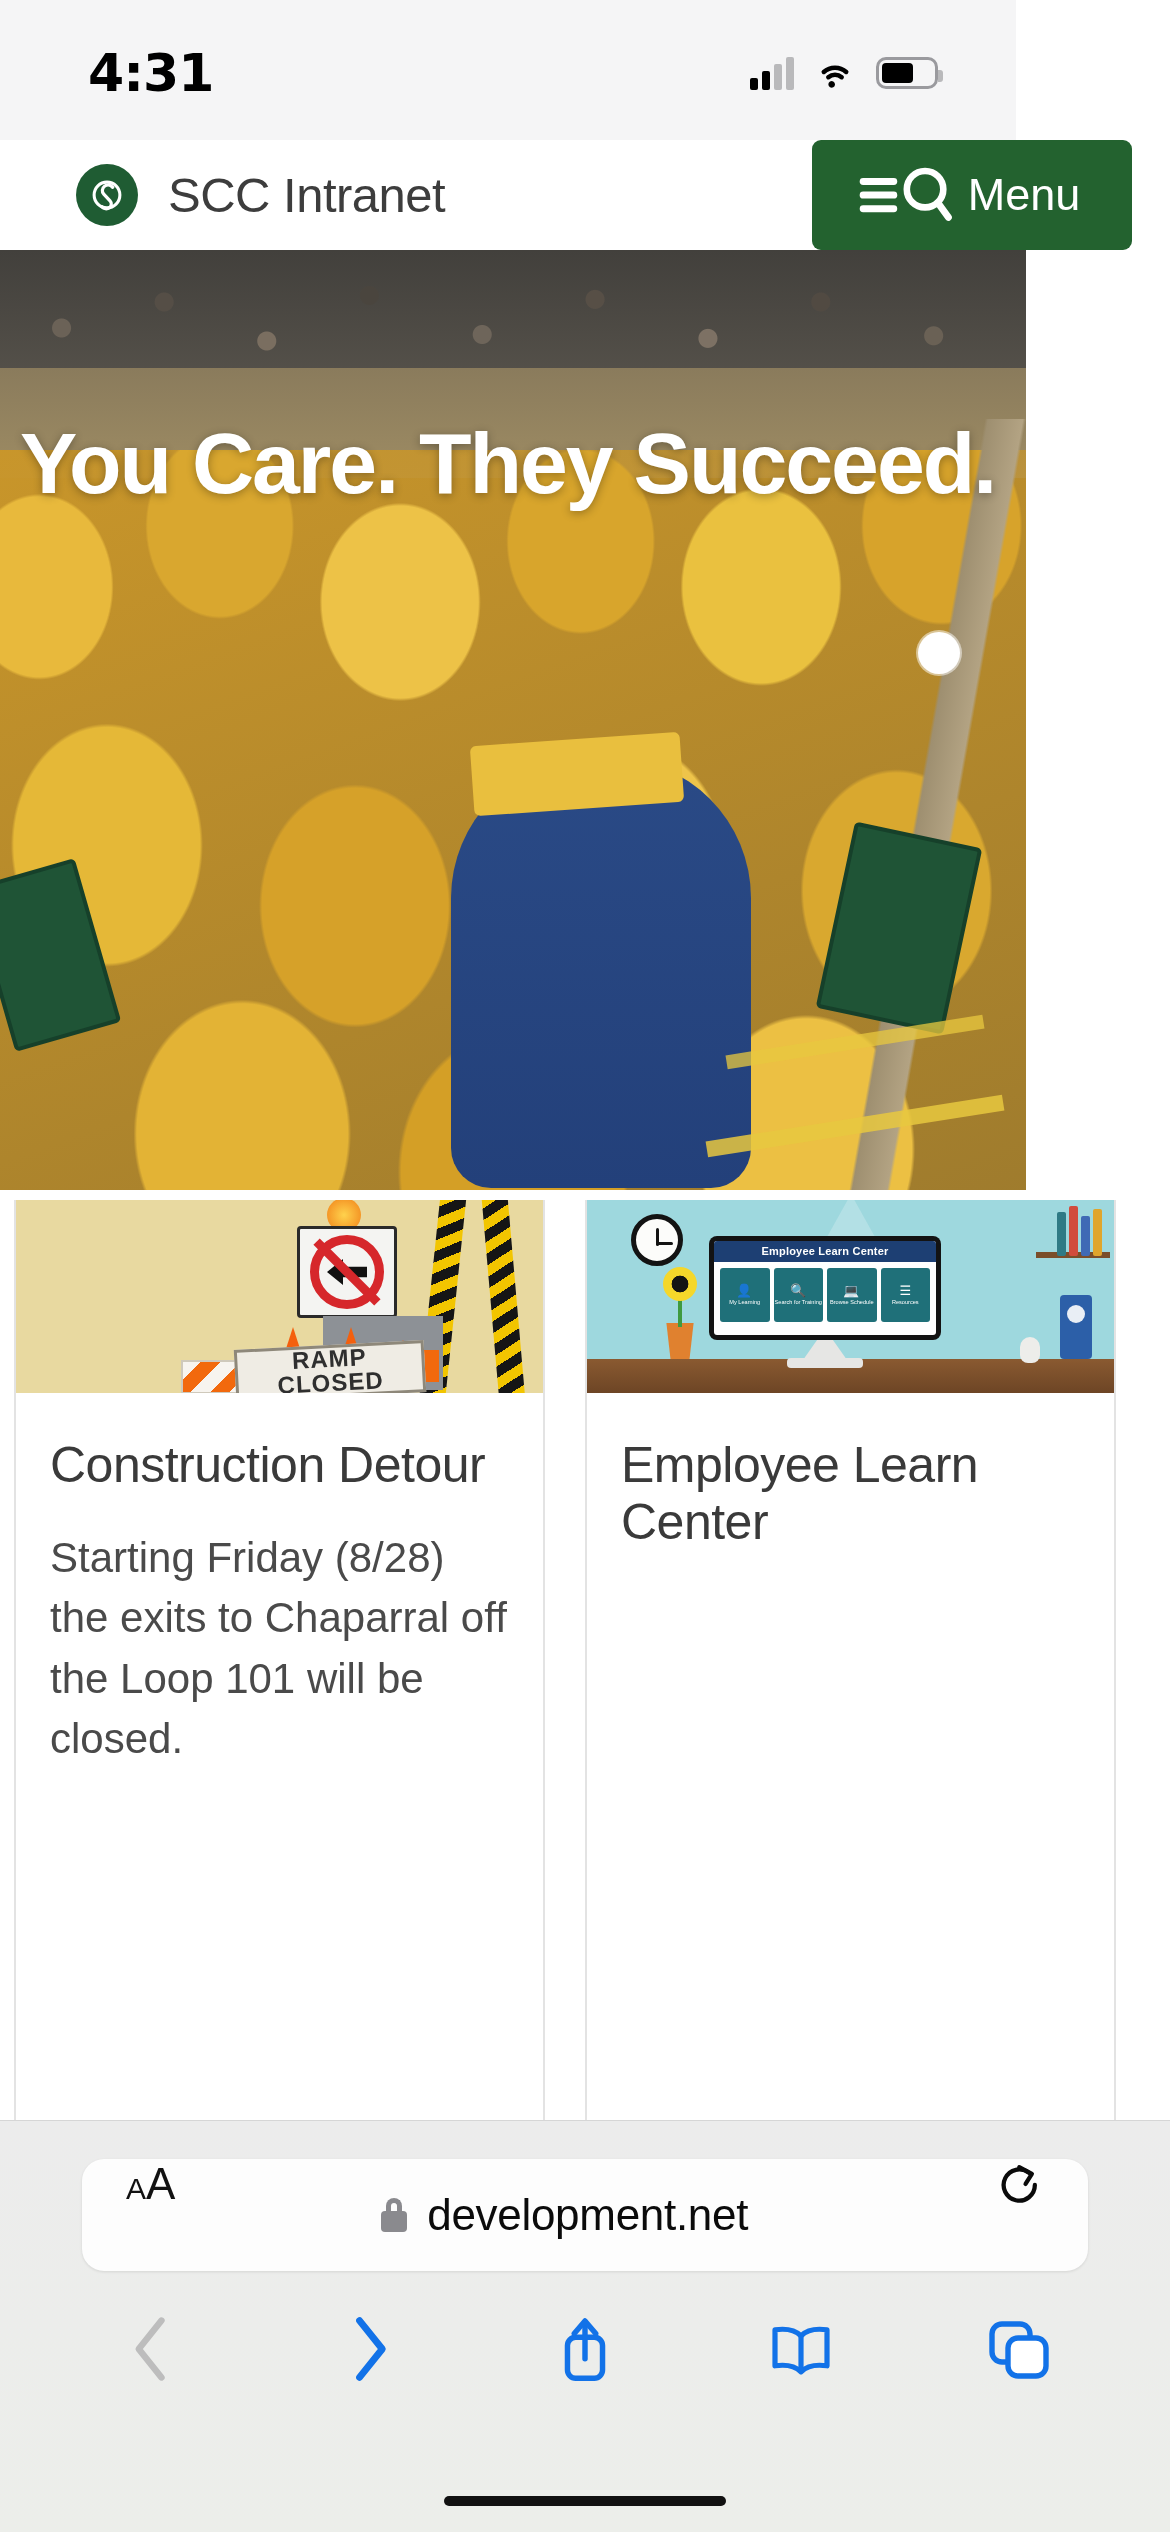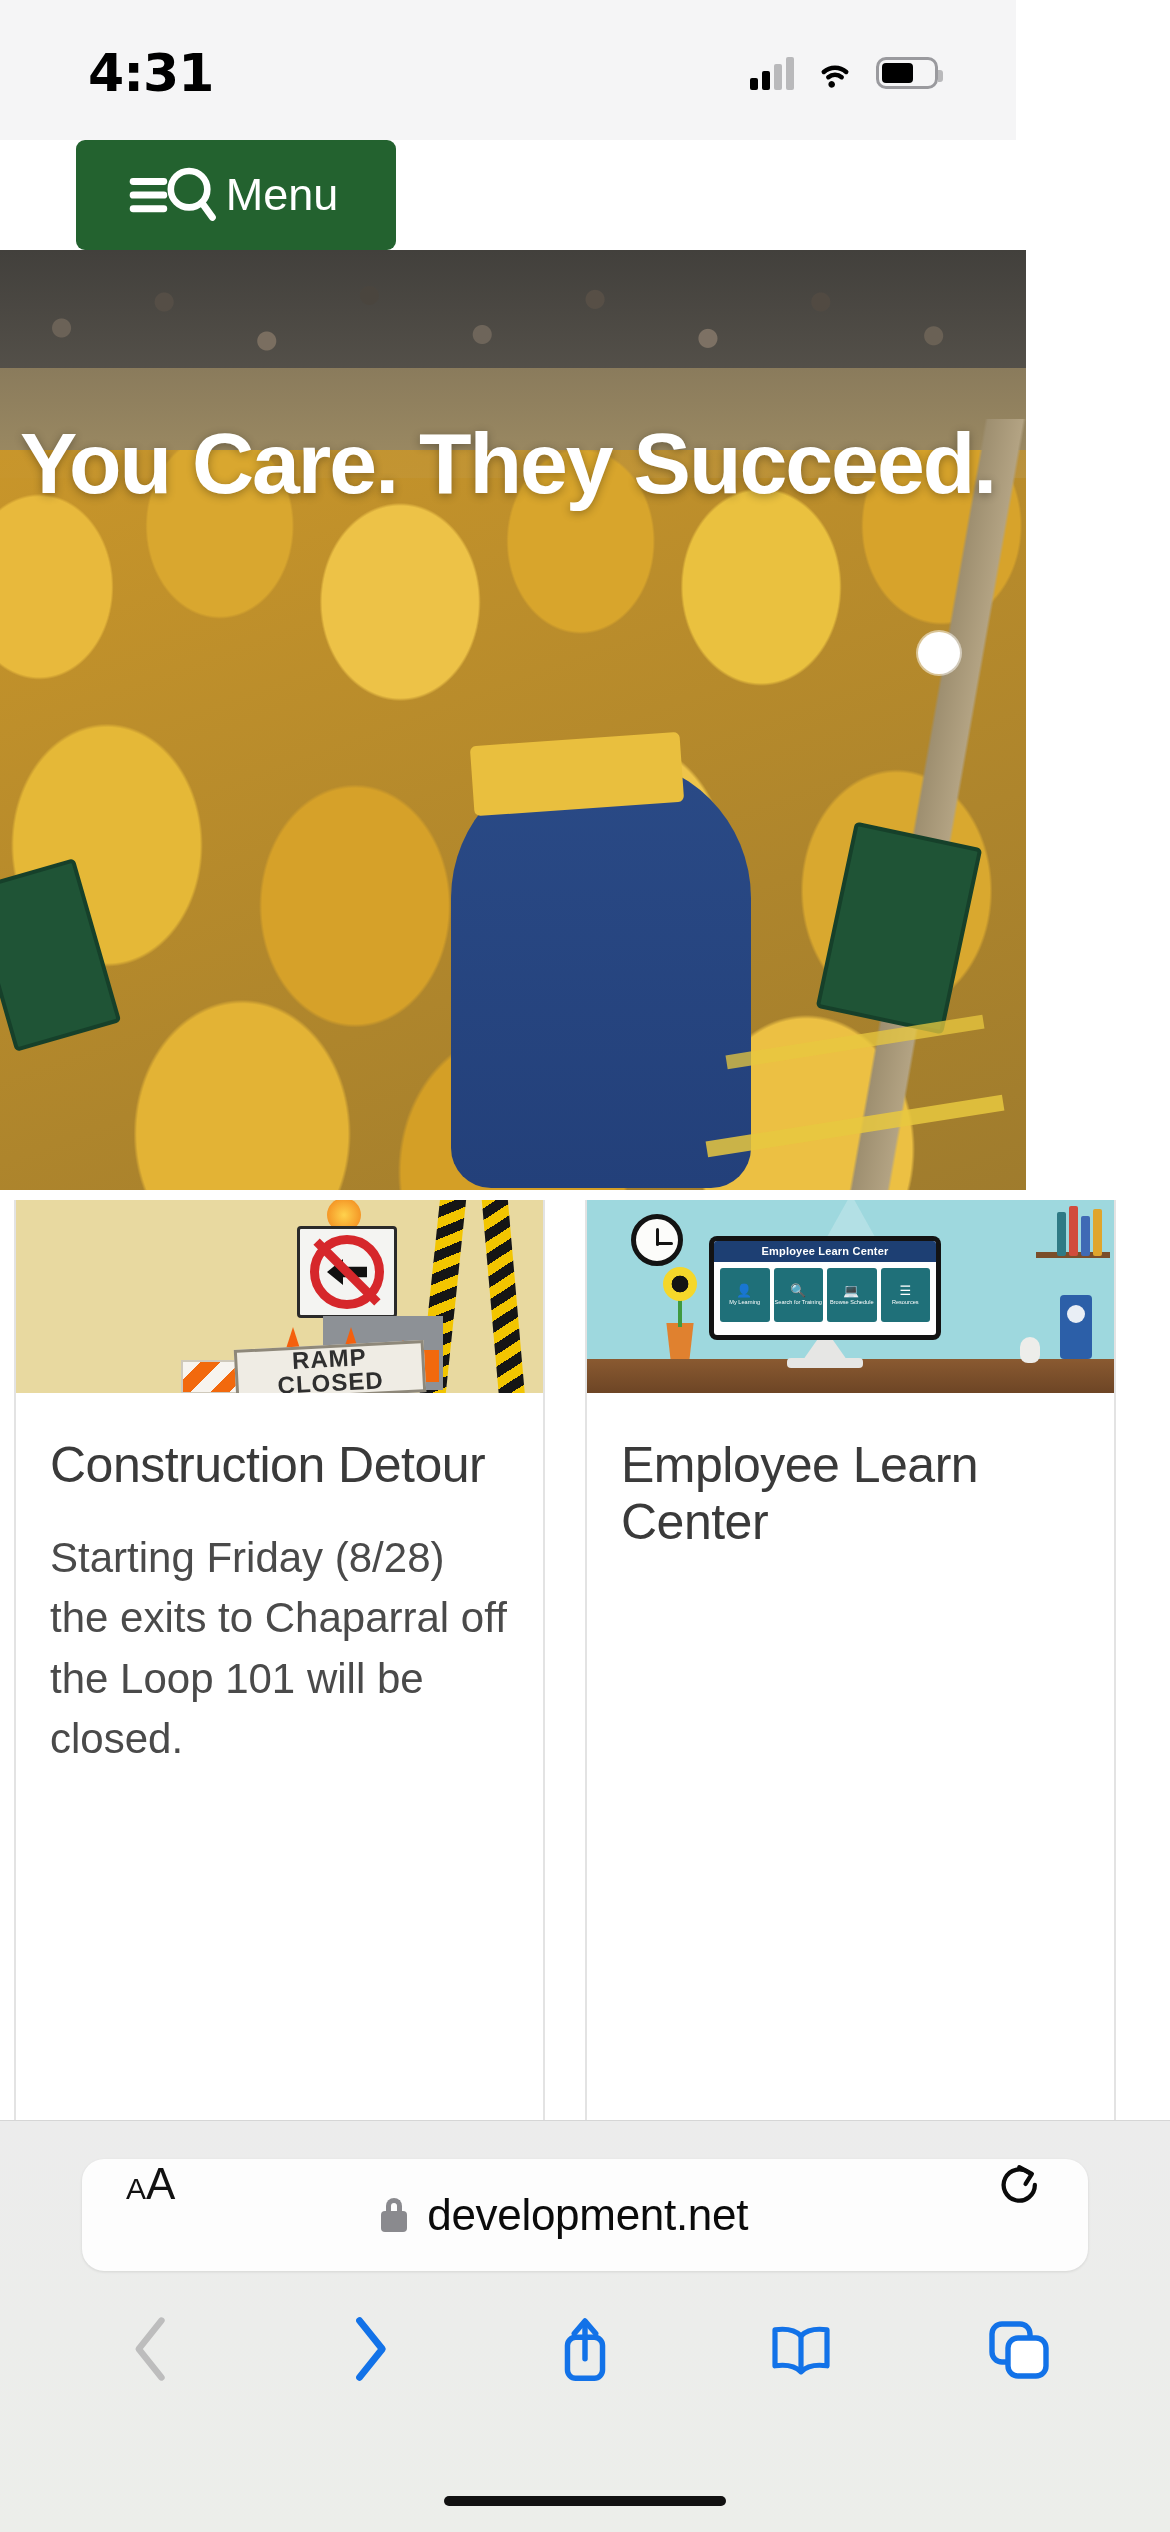--- a/index.html
+++ b/index.html
@@ -52,21 +52,21 @@
   .logo-circle{
     width:62px; height:62px; border-radius:50%; background:#1f5c33;
     display:flex; align-items:center; justify-content:center; flex:0 0 auto;
   }
   .brand-name{
     font-size:49px; color:#3d3d3d; font-weight:400; letter-spacing:-0.5px;
   }
   .menu-btn{
     background:#23622f; border-radius:9px; border:none;
     height:110px; width:320px;
-    display:flex; align-items:center; justify-content:center; 
+    display:flex; align-items:center; justify-content:center; gap:6px;
     padding:0 16px 0 8px;
   }
   .menu-label{ color:#fff; font-size:45px; font-weight:400; margin-left:2px; }
 
   
   .hero{
     position:absolute; top:250px; left:0; width:1026px; height:940px;
     overflow:hidden;
     background:#9c7a2e;
   }
@@ -375,20 +375,29 @@
       <path d="M5.6 8.4a9.6 9.6 0 0 1 12.8 0" stroke="#000" stroke-width="2.6" fill="none" stroke-linecap="round"></path>
       <path d="M8.2 11.4a5.8 5.8 0 0 1 7.6 0" stroke="#000" stroke-width="2.6" fill="none" stroke-linecap="round"></path>
     </svg>
     <div class="batt">
         <span></span>
       </div>
   </div>
 </div>
 
 <div class="site-header">
+  <div class="brand">
+    <div class="logo-circle">
+      <svg width="42" height="42" viewBox="0 0 44 44">
+        <path d="M28 14c-2.2-2.6-6-3-8.6-1.1-2.7 2-3 5.8-.8 8.2l6.6 7c2 2.2 1.7 5.4-.7 7.2-2.4 1.8-5.9 1.4-7.8-1" stroke="#fff" stroke-width="3.4" fill="none" stroke-linecap="round"></path>
+        <circle cx="22" cy="22" r="13.5" stroke="#fff" stroke-width="3.2" fill="none"></circle>
+      </svg>
+    </div>
+    <div class="brand-name">SCC Intranet</div>
+  </div>
   <button class="menu-btn">
     <svg width="62" height="58" viewBox="0 0 36 34">
       <rect x="2" y="7" width="22" height="4.1" rx="2" fill="#fff"></rect>
       <rect x="2" y="15" width="22" height="4.1" rx="2" fill="#fff"></rect>
       <rect x="2" y="23" width="22" height="4.1" rx="2" fill="#fff"></rect>
     </svg>
     <svg width="66" height="66" viewBox="0 0 34 34" style="margin-left:-30px">
       <circle cx="16" cy="14" r="9.4" stroke="#fff" stroke-width="3.4" fill="none"></circle>
       <line x1="22.6" y1="21" x2="28" y2="28.5" stroke="#fff" stroke-width="3.6" stroke-linecap="round"></line>
     </svg>

